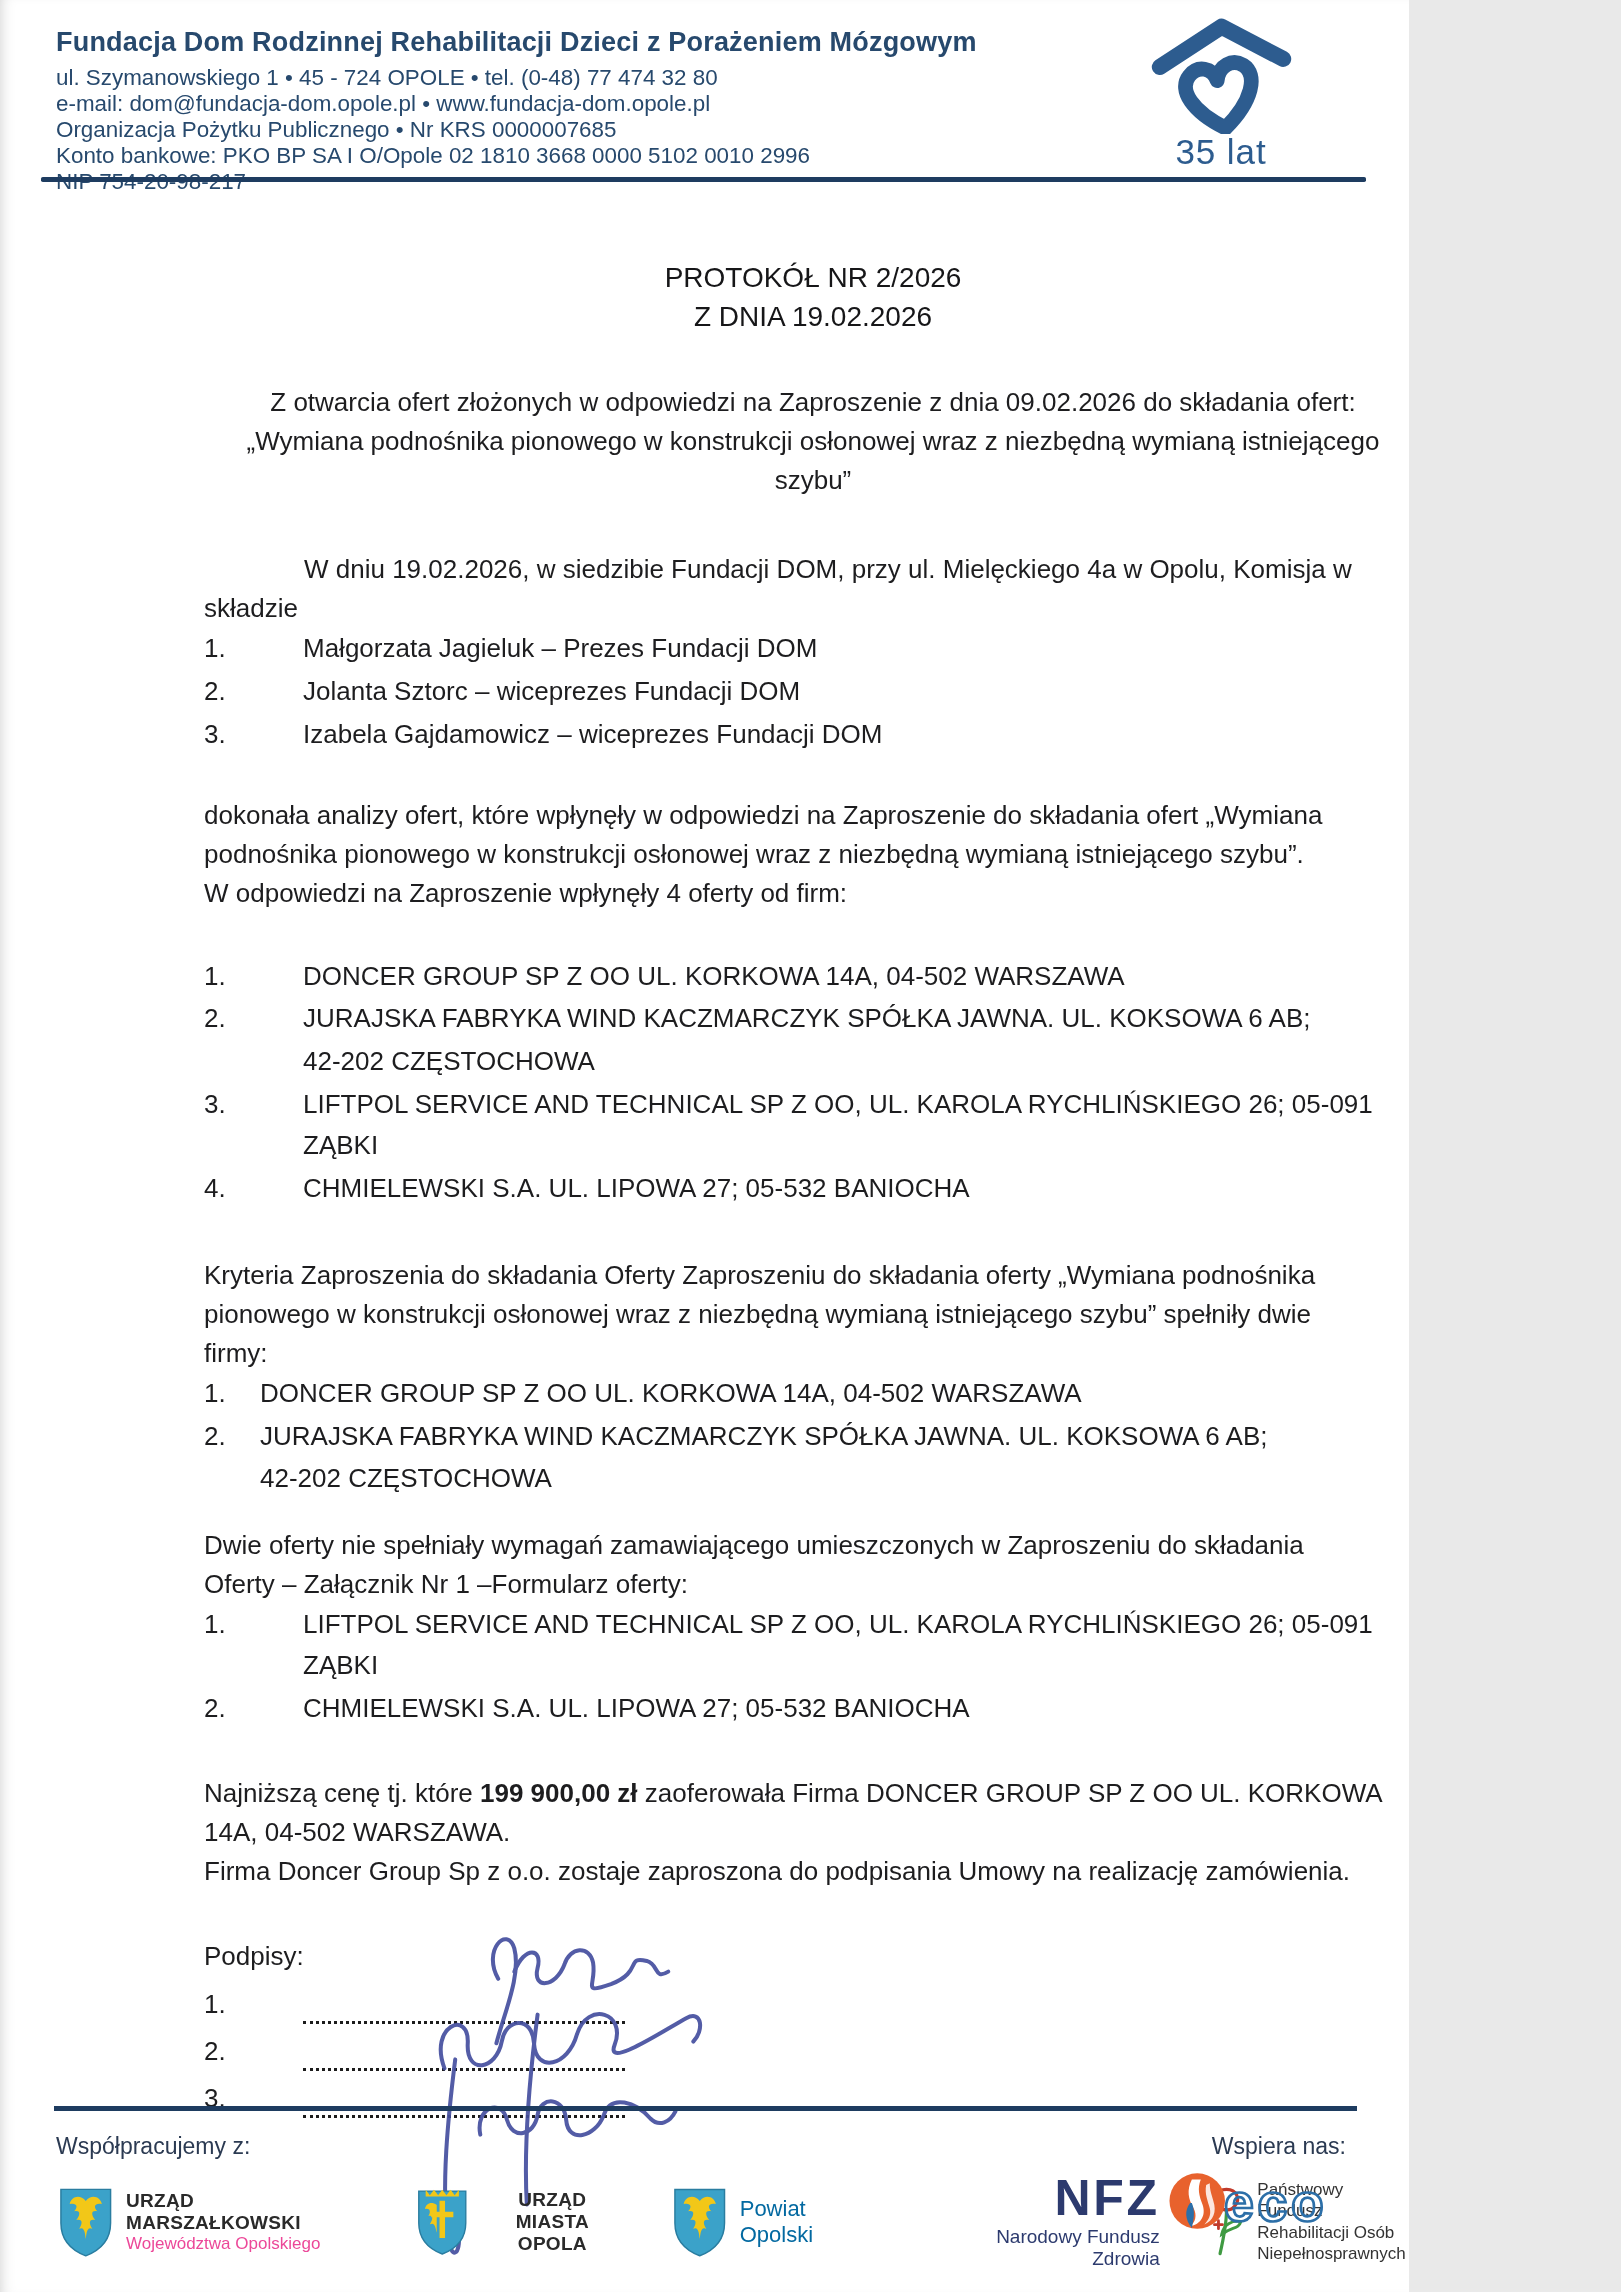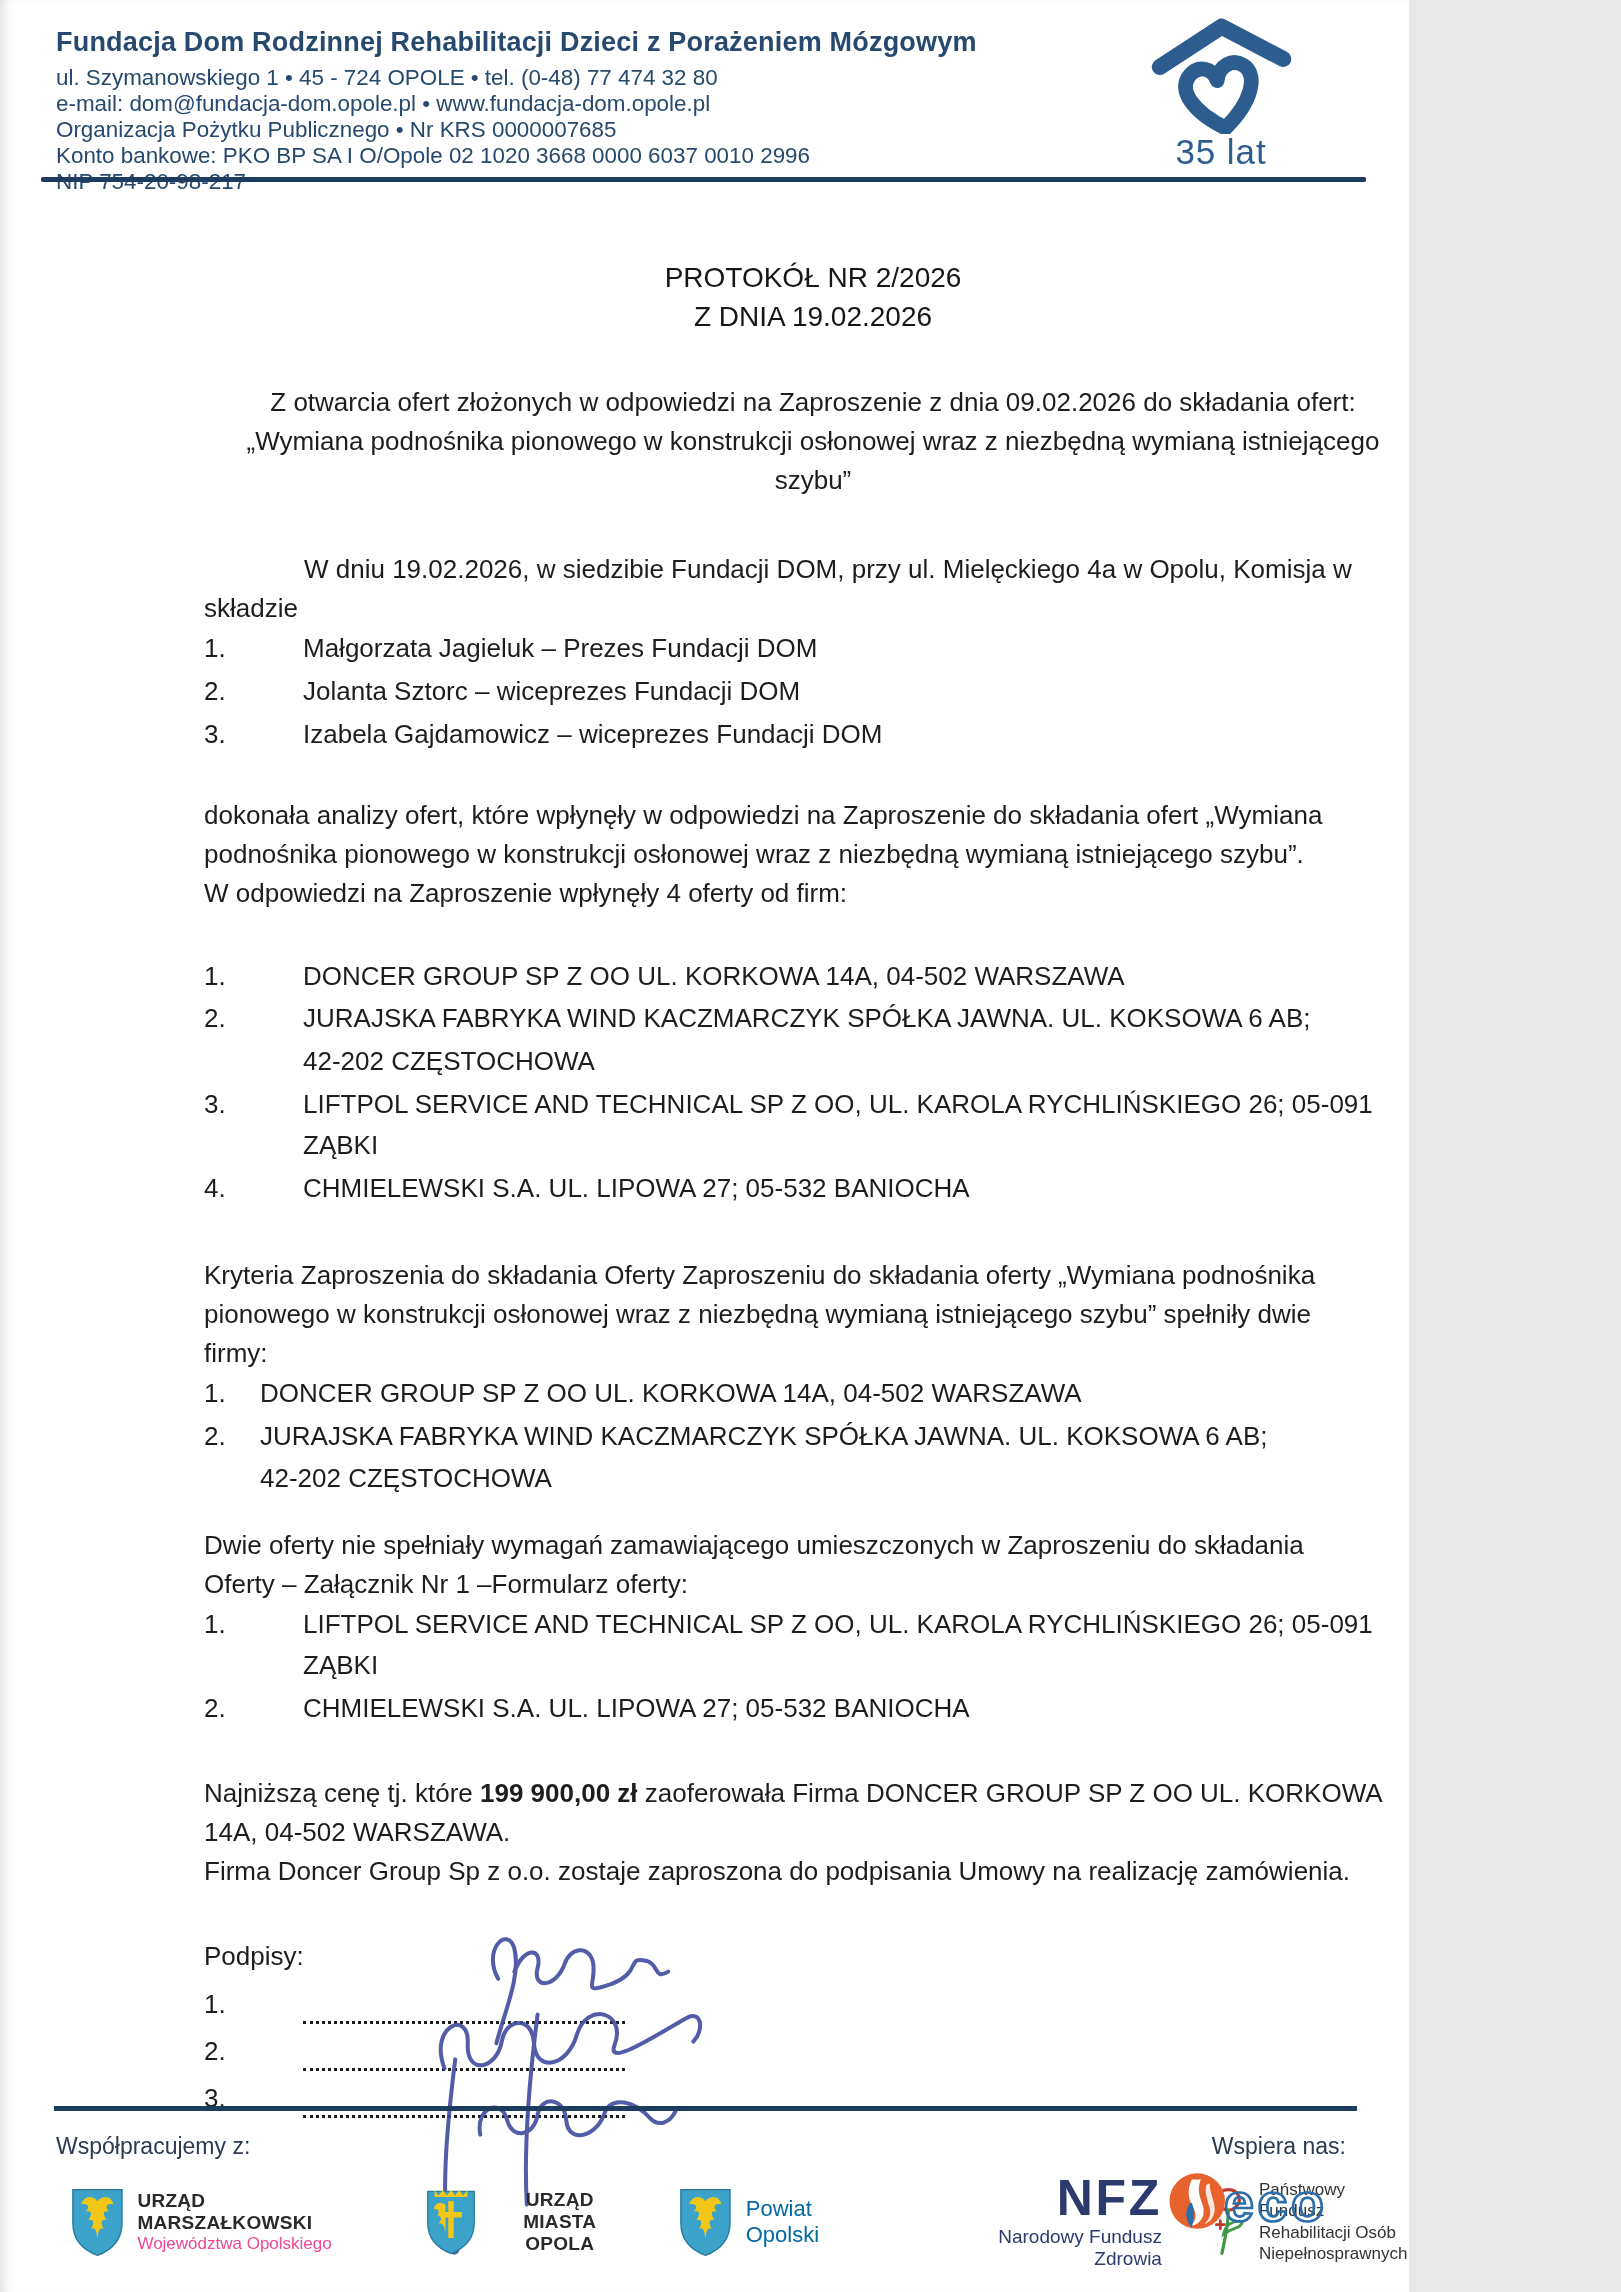--- a/index.html
+++ b/index.html
@@ -35,21 +35,21 @@
   .signatures{position:relative;margin-top:0;}
   .sig-label{font-size:26px;line-height:41px;}
   .sig-row{display:grid;grid-template-columns:99px 322px;align-items:end;height:47px;}
   .dotline{border-bottom:3.6px dotted #1c1c1c;height:36px;}
   .sig-ink{position:absolute;left:99px;top:-27px;pointer-events:none;}
   .pagenum{position:absolute;left:1408px;top:1981px;font-size:27px;color:#222;}
   
   .footer-rule{position:absolute;left:54px;right:52px;top:2106px;height:4.5px;background:#1e3c60;}
   .coop-label{position:absolute;left:56px;top:2133px;font-size:23px;color:#2b3a52;}
   .support-label{position:absolute;right:63px;top:2133px;font-size:23px;color:#2b3a52;}
-  .partners{position:absolute;left:70px;top:2174px;display:flex;align-items:center;gap:48px;}
+  .partners{position:absolute;left:58px;top:2174px;display:flex;align-items:center;gap:48px;}
   .partner{display:flex;align-items:center;gap:12.5px;}
   .p-name{font-size:19px;font-weight:bold;color:#2a2a2a;letter-spacing:0.3px;}
   .p-sub{font-size:17px;color:#ec4899;}
   .p-center{text-align:center;}
   .powiat-name{font-size:22px;color:#0369a1;font-weight:500;}
   .nfz-block{text-align:right;color:#2c3a6e;font-family:Liberation Sans, sans-serif;}
   .nfz-abbr{font-size:50px;font-weight:bold;letter-spacing:2.7px;line-height:48px;}
   .nfz-cap{font-size:19px;margin-top:3.6px;}
   .pfron-lines{font-size:17px;line-height:21.5px;color:#333;}
   .supporter{position:absolute;right:56px;top:2167px;}
@@ -59,21 +59,21 @@
 
 <div class="page">
 
   <div class="letterhead">
     <div class="org-name">Fundacja Dom Rodzinnej Rehabilitacji Dzieci z Porażeniem Mózgowym</div>
     <div>
 
     <div class="contact-line">ul. Szymanowskiego 1   •   45 - 724 OPOLE   •   tel. (0-48) 77 474 32 80</div>
         <div class="contact-line">e-mail: dom@fundacja-dom.opole.pl   •   www.fundacja-dom.opole.pl</div>
         <div class="contact-line">Organizacja Pożytku Publicznego   •   Nr KRS 0000007685</div>
-        <div class="contact-line">Konto bankowe: PKO BP SA I O/Opole 02 1020 3668 0000 6037 0010 2996</div>
+        <div class="contact-line">Konto bankowe: PKO BP SA I O/Opole 02 1810 3668 0000 5102 0010 2996</div>
         <div class="contact-line">NIP 754-20-98-217</div>
       </div>
   </div>
 
   <div class="head-logo">
     <svg width="161" height="118" viewBox="0 0 120 88">
       <path d="M14 38 L60 8 L106 32" fill="none" stroke="#2d5c8f" stroke-width="12" stroke-linecap="round" stroke-linejoin="round"></path>
       <g transform="rotate(-10 58 55)">
         <path d="M58 84 C36 68 28 50 38 41 C46 34 56 38 58 48 C61 37 72 34 79 40 C89 49 81 68 58 84 Z" fill="none" stroke="#2d5c8f" stroke-width="11" stroke-linejoin="round" stroke-linecap="round"></path>
       </g>

